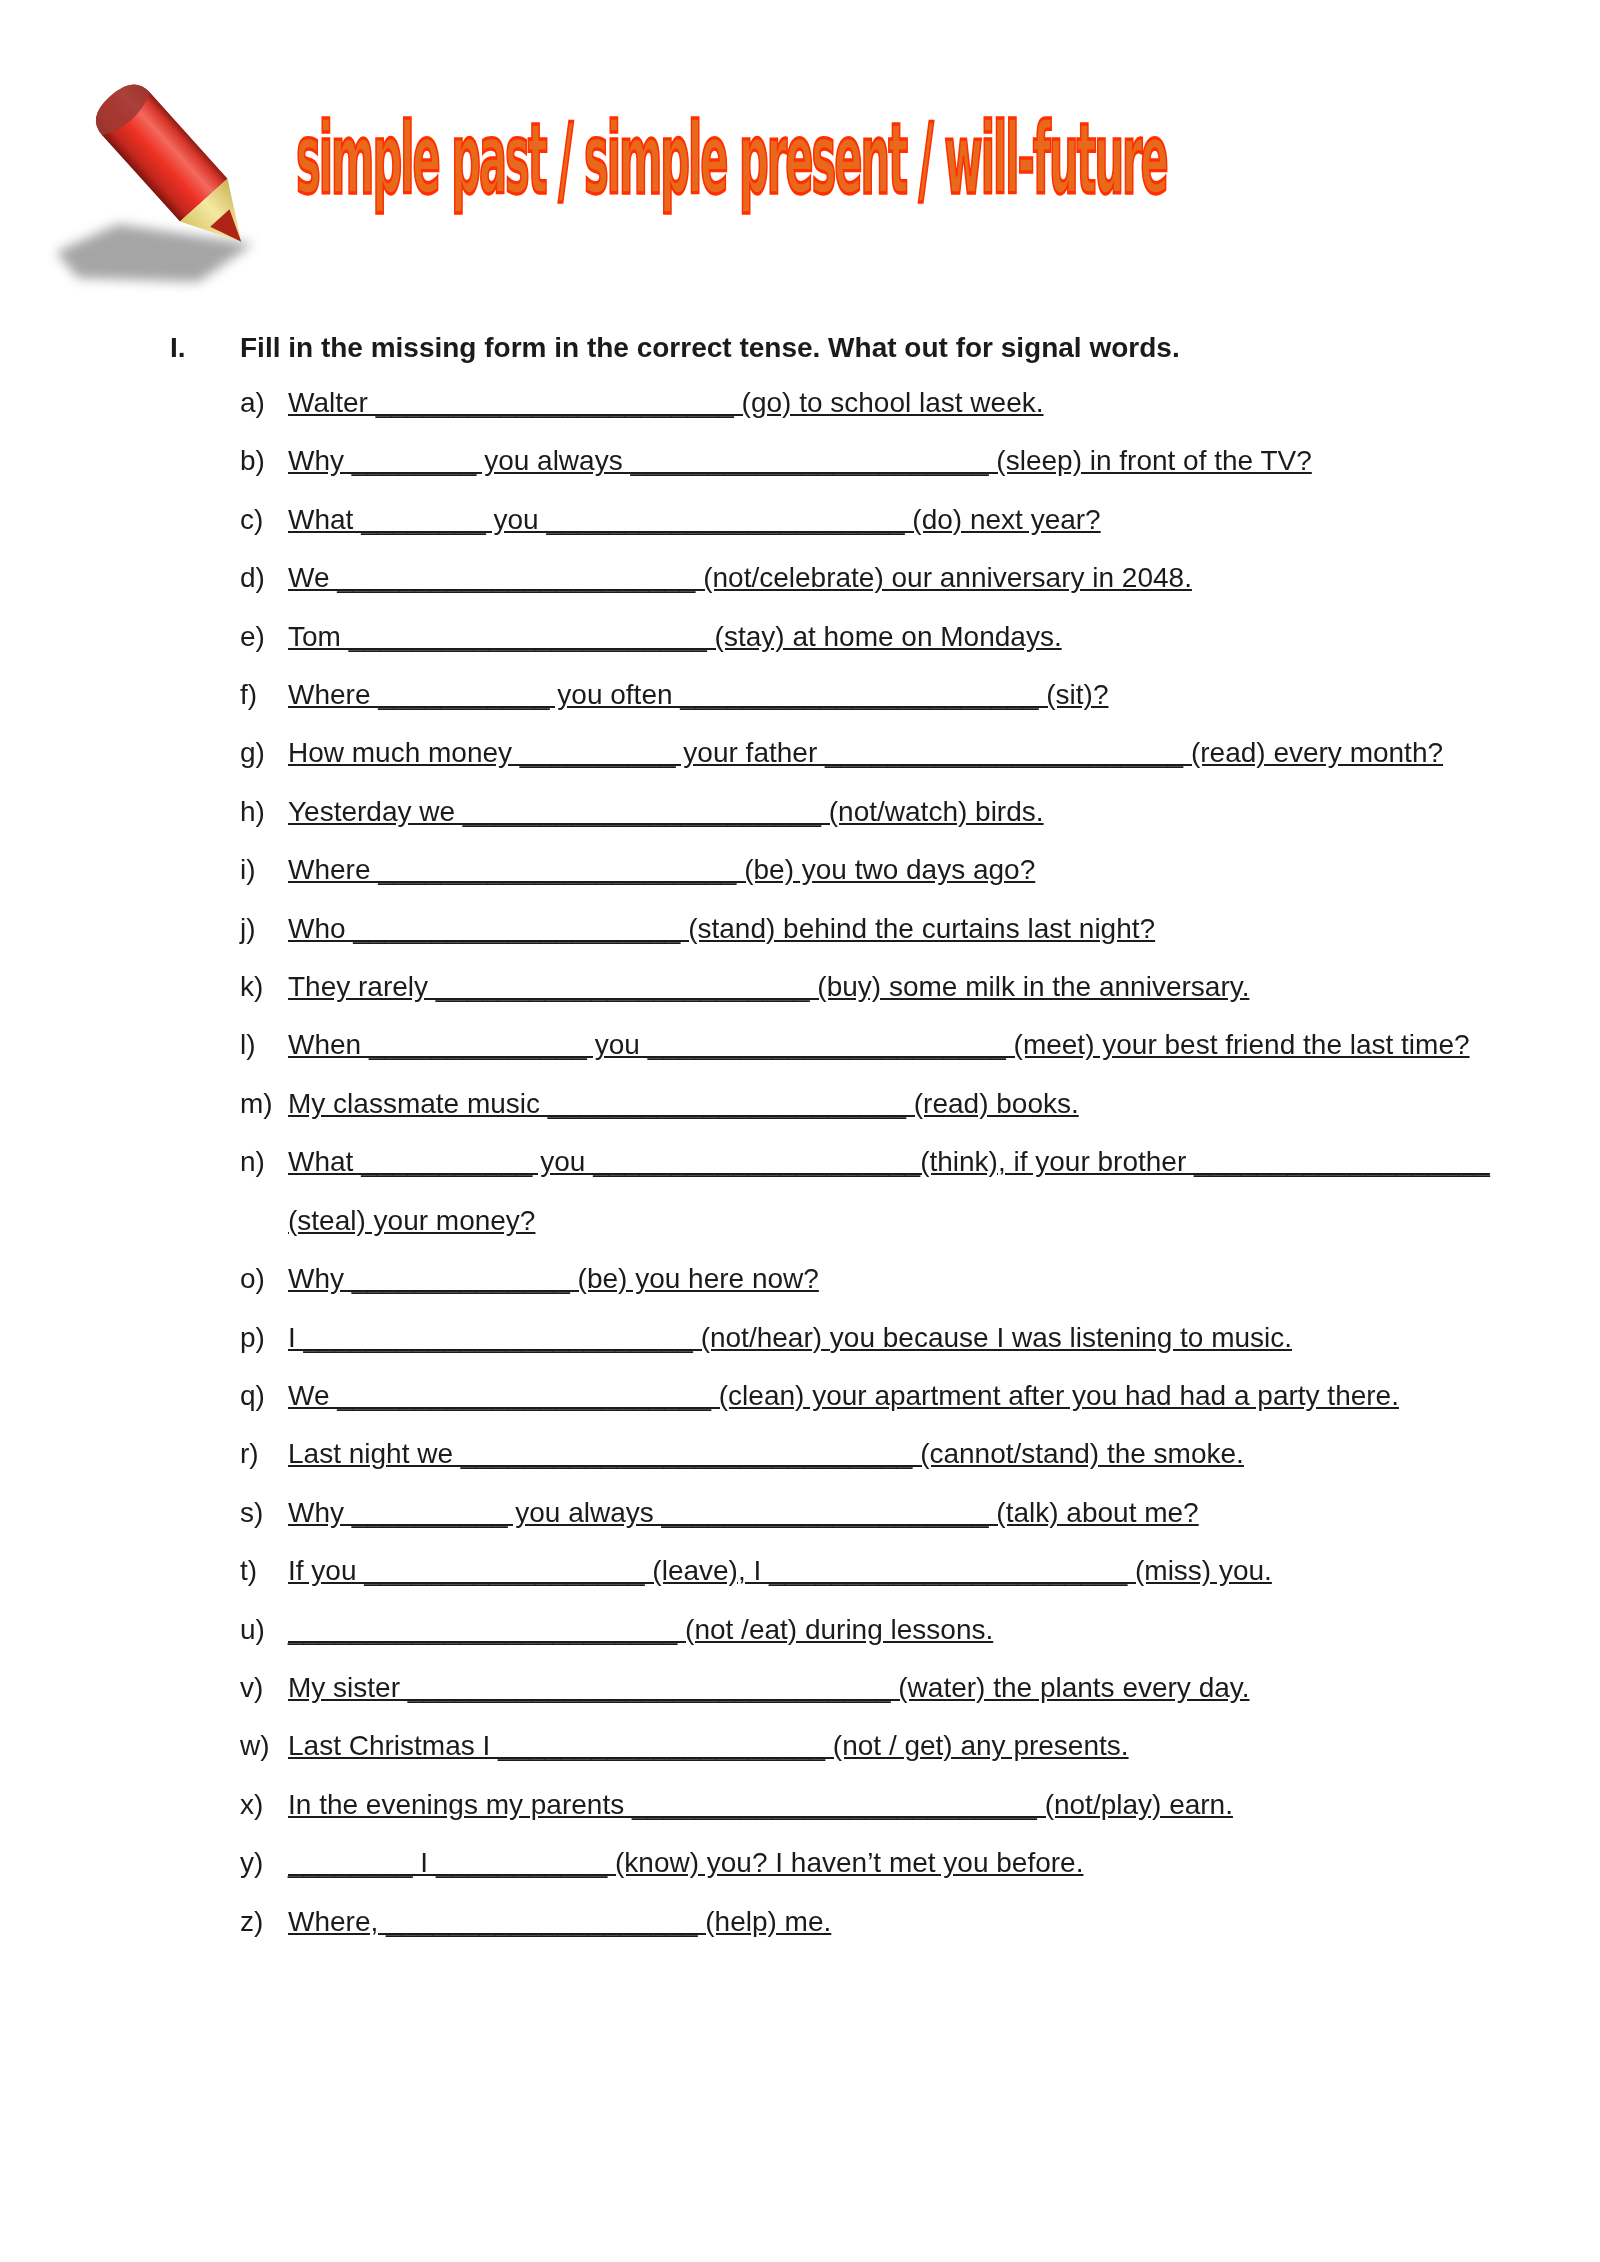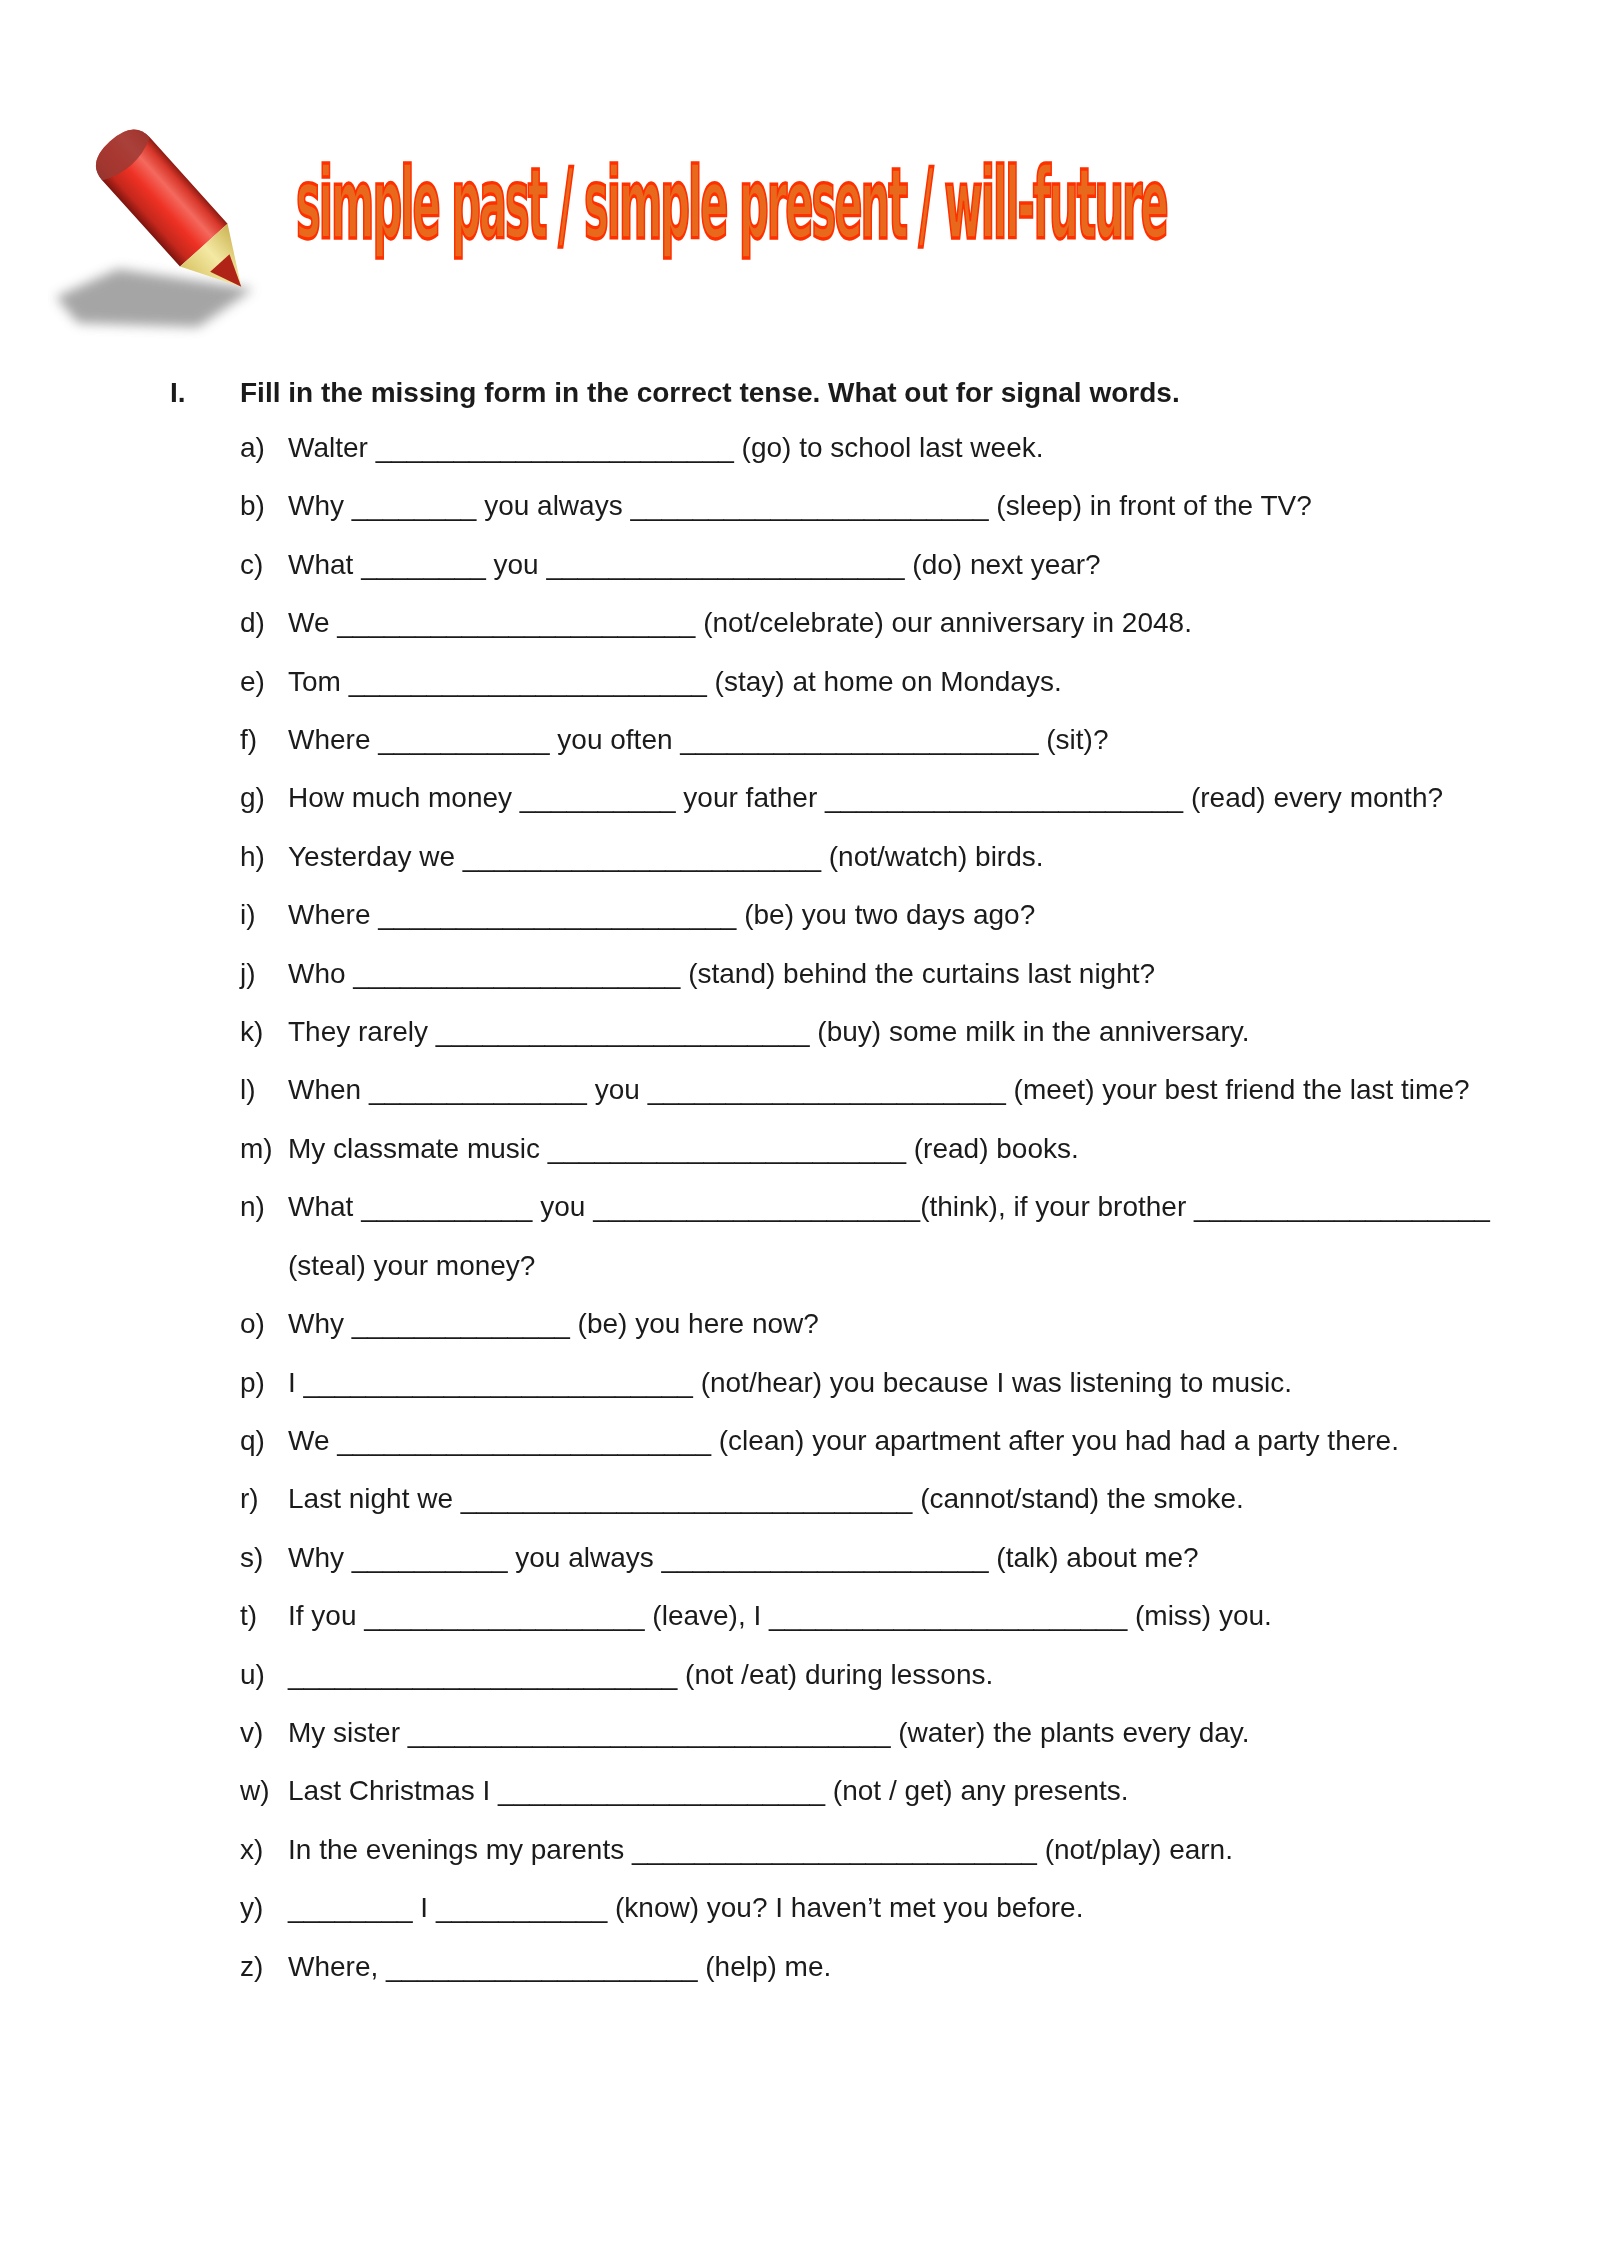--- a/index.html
+++ b/index.html
@@ -4,21 +4,20 @@
 <style>
   html, body { margin: 0; padding: 0; background: #ffffff; }
   .page {
     position: relative;
     width: 1600px;
     height: 2172px;
     background: #ffffff;
     overflow: hidden;
     font-family: "Liberation Sans", sans-serif;
     color: #1b1b1b;
-    margin-top: 45px;
   }
 
   
   .pencil-wrap {
     position: absolute;
     left: 48px;
     top: 66px;
     width: 250px;
     height: 240px;
   }
@@ -63,20 +62,21 @@
     align-items: flex-start;
     line-height: 58.4px;
   }
   .item .letter {
     flex: 0 0 48px;
     width: 48px;
   }
   .item .text {
     flex: 1 1 auto;
     white-space: pre-wrap;
+    text-decoration: underline;
   }
 </style>
 </head>
 <body>
 
 <div class="page">
 
   <div class="pencil-wrap">
     <svg width="250" height="240" viewBox="0 0 250 240" aria-hidden="true">
       <defs>

